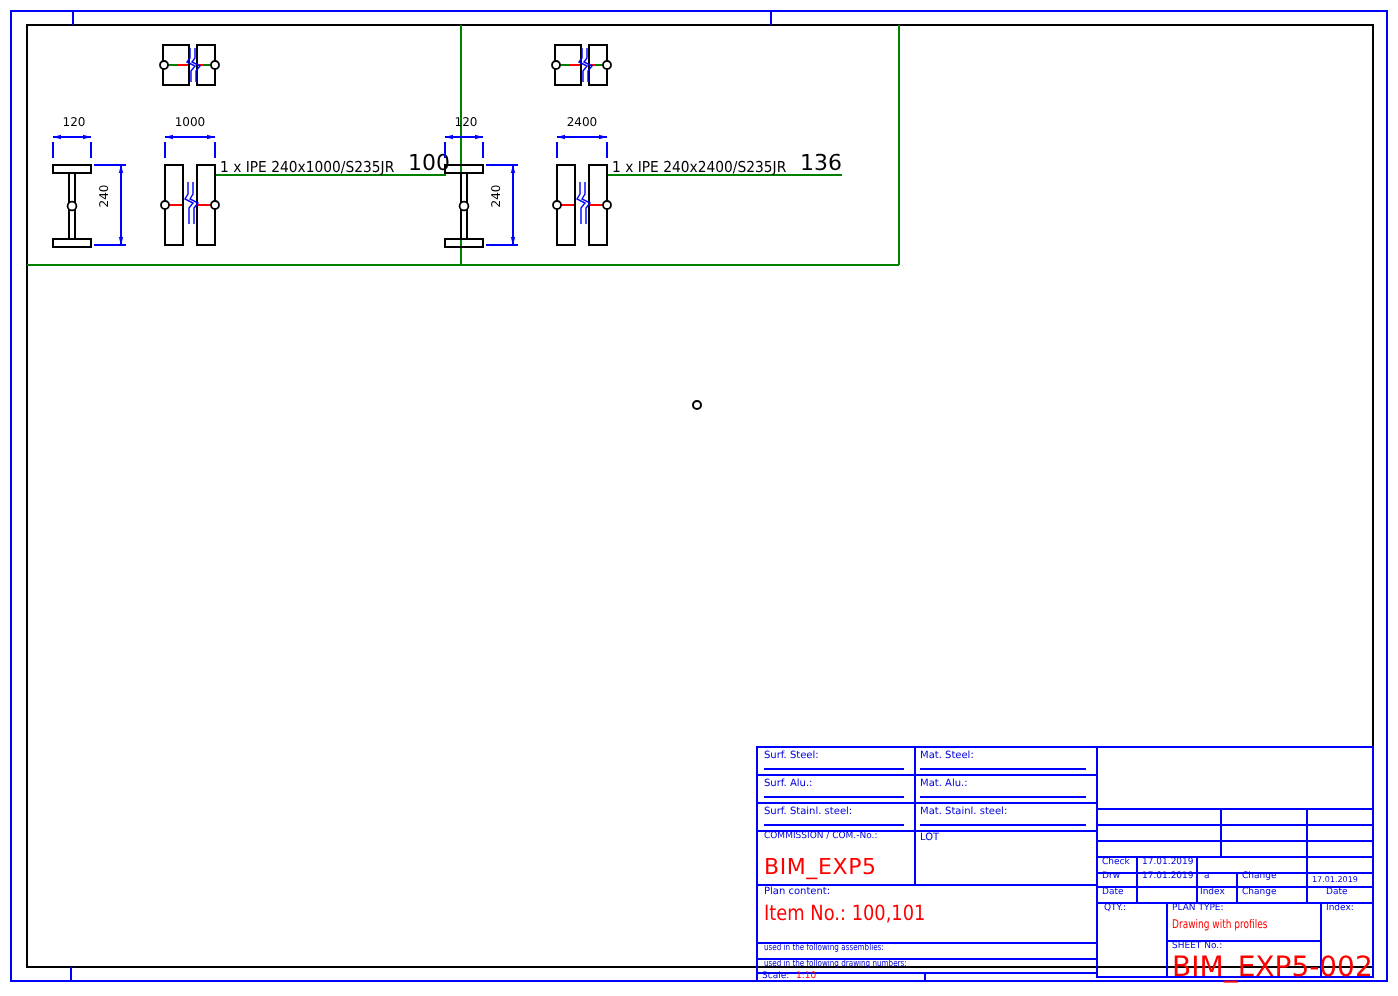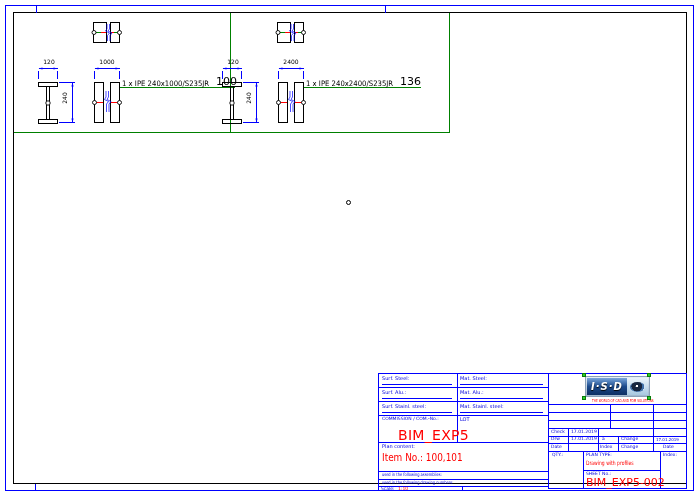--- a/index.html
+++ b/index.html
@@ -52,21 +52,21 @@
     <line class="bl ce" x1="385.5" y1="5.5" x2="385.5" y2="12.5"></line>
     <line class="bl ce" x1="35.5" y1="483.5" x2="35.5" y2="490.5"></line>
   </svg>
 
   <svg class="lw" style="left:0;top:0" width="699" height="498">
     <line class="gl ce" x1="13.5" y1="132.5" x2="449.5" y2="132.5"></line>
     <line class="gl ce" x1="230.5" y1="12.5" x2="230.5" y2="132.5"></line>
     <line class="gl ce" x1="449.5" y1="12.5" x2="449.5" y2="132.5"></line>
   </svg>
 
-  <div class="panel" style="left:16px">
+  <div class="panel" style="left:4px">
     <svg class="lw" style="left:76px;top:20px" width="30" height="25">
       <rect class="kl ce" x="1.5" y="2.5" width="13" height="20"></rect>
       <rect class="kl ce" x="18.5" y="2.5" width="9" height="20"></rect>
       <line class="gl ce" x1="2" y1="12.5" x2="8.5" y2="12.5"></line>
       <line class="rl ce" x1="8.5" y1="12.5" x2="14" y2="12.5"></line>
       <line class="rl ce" x1="18.5" y1="12.5" x2="22" y2="12.5"></line>
       <line class="gl ce" x1="22" y1="12.5" x2="27" y2="12.5"></line>
       <path class="zz" d="M15,4 L15,9 L13.5,11 L17.5,13 L15.5,15.5 L15.5,21"></path>
       <path class="zz" d="M17.5,4 L17.5,9 L16,11 L20,13 L18,15.5 L18,21"></path>
       <circle class="pt" cx="2" cy="12.5" r="2"></circle>
@@ -234,21 +234,21 @@
   </svg>
 
   <div class="t" style="left:382px;top:376px">Surf. Steel:</div>
   <div class="t" style="left:460px;top:376px">Mat. Steel:</div>
   <div class="t" style="left:382px;top:390px">Surf. Alu.:</div>
   <div class="t" style="left:460px;top:390px">Mat. Alu.:</div>
   <div class="t" style="left:382px;top:404px">Surf. Stainl. steel:</div>
   <div class="t" style="left:460px;top:404px">Mat. Stainl. steel:</div>
   <div class="t s45" style="left:382px;top:417px">COMMISSION / COM.-No.:</div>
   <div class="t" style="left:460px;top:417px">LOT</div>
-  <div class="t red" style="left:398px;top:428px;font-size:14px;letter-spacing:.3px">BIM_EXP5</div>
+  <div class="t red" style="left:382px;top:428px;font-size:11px;letter-spacing:.3px">BIM_EXP5</div>
   <div class="t" style="left:382px;top:444px">Plan content:</div>
   <div class="t red" style="left:382px;top:452px;font-size:10.5px;transform:scaleX(.85);transform-origin:0 0">Item No.: 100,101</div>
   <div class="t s45 cond" style="left:382px;top:473px">used in the following assemblies:</div>
   <div class="t s45 cond" style="left:382px;top:481px">used in the following drawing numbers:</div>
   <div class="t s45" style="left:381px;top:486.5px">Scale:</div>
   <div class="t s45 red" style="left:398px;top:486.5px">1:10</div>
 
   <div class="t s45" style="left:551px;top:429.5px">Check</div>
   <div class="t s45" style="left:571px;top:429.5px">17.01.2019</div>
   <div class="t s45" style="left:551px;top:437px">Drw</div>
@@ -259,29 +259,16 @@
   <div class="t s45" style="left:551px;top:444.5px">Date</div>
   <div class="t s45" style="left:600px;top:444.5px">Index</div>
   <div class="t s45" style="left:621px;top:444.5px">Change</div>
   <div class="t s45" style="left:663px;top:444.5px">Date</div>
 
   <div class="t s45" style="left:552px;top:453px">QTY.:</div>
   <div class="t s45" style="left:586px;top:452.5px">PLAN TYPE:</div>
   <div class="t red" style="left:586px;top:459.5px;font-size:6px;transform:scaleX(.75);transform-origin:0 0">Drawing with profiles</div>
   <div class="t s45" style="left:663px;top:453px">Index:</div>
   <div class="t s45" style="left:586px;top:471.5px">SHEET No.:</div>
-  <div class="t red" style="left:586px;top:477px;font-size:11px">BIM_EXP5-002</div>
-
-  <div class="logo">
-    <div class="logobox">
-      <div class="logoleft">I·S·D</div>
-      <div class="logoright">
-        <div class="eye"></div>
-      </div>
-    </div>
-    <div class="logosub">THE WORLD OF CAD AND PDM SOLUTIONS</div>
-    <div class="handle" style="left:4px;top:1px"></div>
-    <div class="handle" style="left:69px;top:1px"></div>
-    <div class="handle" style="left:4px;top:24px"></div>
-    <div class="handle" style="left:69px;top:24px"></div>
-  </div>
+  <div class="t red" style="left:586px;top:477px;font-size:14px">BIM_EXP5-002</div>
+
 
 </div>
 
 </body></html>

